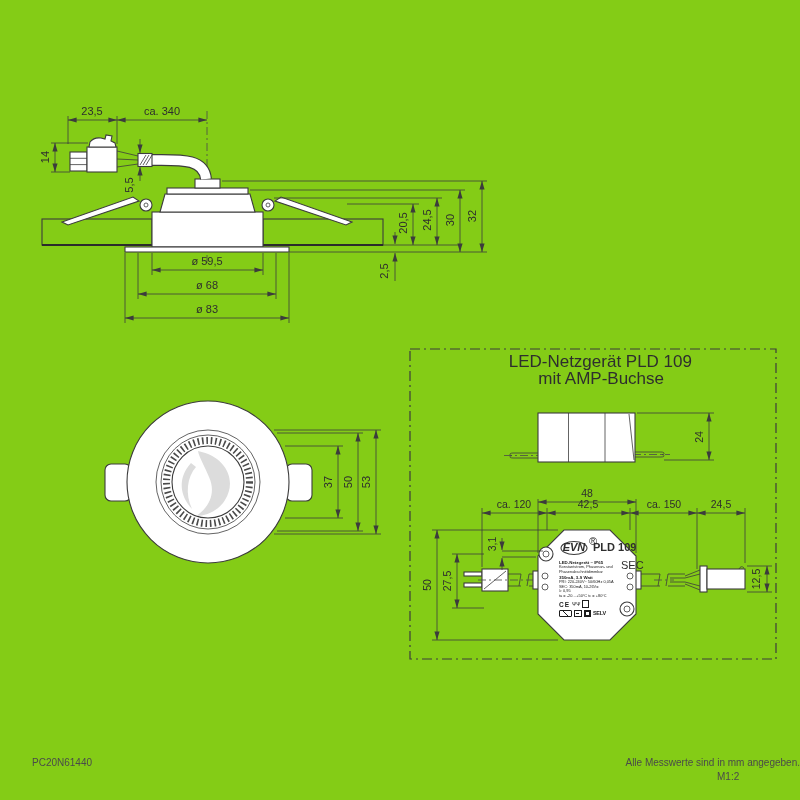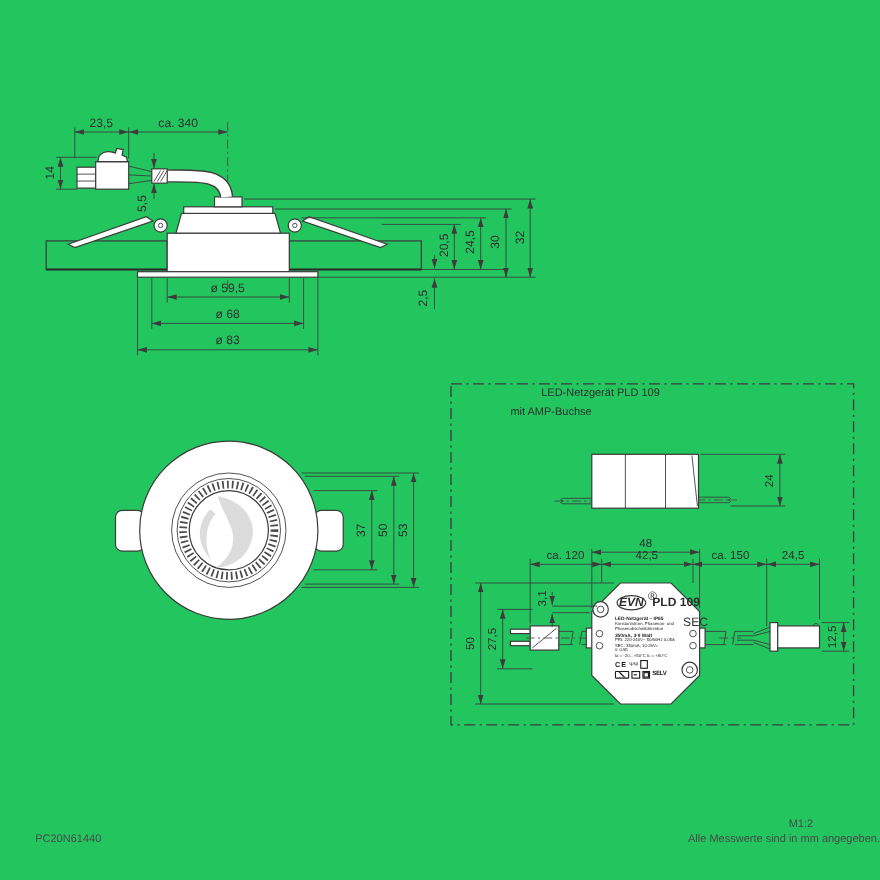--- a/index.html
+++ b/index.html
@@ -1,29 +1,29 @@
 <!DOCTYPE html>
 <html><head>
 <meta charset="utf-8">
 <style>
   html,body{margin:0;padding:0;background:#fff;}
-  .page{position:relative;width:800px;height:800px;background:#22c55e;overflow:hidden;
+  .page{position:relative;width:800px;height:800px;background:#84cc16;overflow:hidden;
         font-family:"Liberation Sans",sans-serif;}
   .abs{position:absolute;}
   svg text{font-family:"Liberation Sans",sans-serif;fill:#2e2e2e;font-size:11px;}
   svg .t10{font-size:10.5px;}
   .ln{stroke:#3c3c3c;stroke-width:1.1;fill:none;}
   .lf{stroke:#3c3c3c;stroke-width:1.1;fill:#fff;}
   .lt{stroke:#3c3c3c;stroke-width:.8;fill:none;}
   .thick{stroke:#2b2b2b;stroke-width:2;fill:none;}
   .cl{stroke:#4a4a4a;stroke-width:.8;fill:none;stroke-dasharray:8 3 2 3;}
   .dim{stroke:#3c3c3c;stroke-width:.8;fill:none;marker-start:url(#arw);marker-end:url(#arw);}
   .dime{stroke:#3c3c3c;stroke-width:.8;fill:none;marker-end:url(#arw);}
   .knurl{stroke:#4a4a4a;stroke-width:7;fill:none;stroke-dasharray:1.6 2.8;}
-  .title{position:absolute;color:#2e2e2e;font-size:10px;text-align:left;width:200px;}
+  .title{position:absolute;color:#2e2e2e;font-size:17px;text-align:right;width:200px;}
   .lblblock{position:absolute;width:62px;color:#1c1c1c;}
   .lblblock .l{font-size:3.9px;line-height:1.2;white-space:nowrap;}
   .lblblock .b{font-weight:bold;font-size:4.4px;}
   .marksrow{display:flex;align-items:center;gap:2px;margin-top:1.5px;}
   .ce{font-size:6.5px;font-weight:bold;letter-spacing:1px;}
   .enec{font-size:5px;}
   .reggl{width:5px;height:6px;border:0.5px solid #1c1c1c;border-bottom:1px solid #1c1c1c;font-size:3px;text-align:center;}
   .iconrow{display:flex;align-items:center;gap:2px;margin-top:1.5px;}
   .bin{width:11px;height:5.5px;border:0.6px solid #1c1c1c;border-radius:1px;
        background:linear-gradient(45deg,transparent 46%,#1c1c1c 46%,#1c1c1c 54%,transparent 54%);}
@@ -328,15 +328,15 @@
         </span>
     <span class="boxi">
           <span class="inner"></span>
         </span>
     <span class="selv">SELV</span>
   </div>
 </div>
 
 <div class="footer" style="left:32px;top:757px">PC20N61440</div>
 <div class="footer" style="left:0;top:757px;width:800px;text-align:right">Alle Messwerte sind in mm angegeben.</div>
-<div class="footer" style="left:717px;top:744px">M1:2</div>
+<div class="footer" style="left:717px;top:771px">M1:2</div>
 
 </div>
 
 </body></html>

